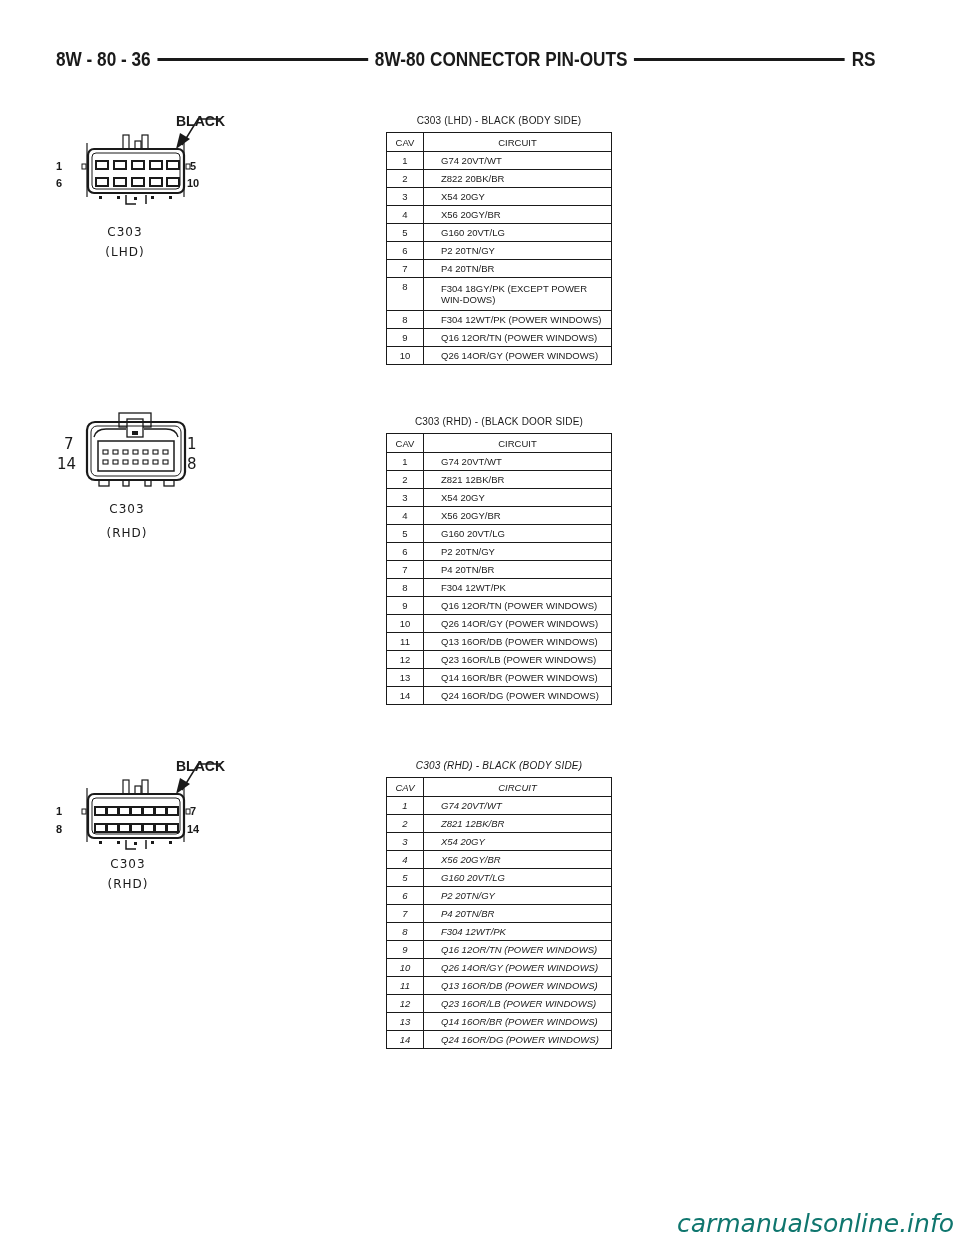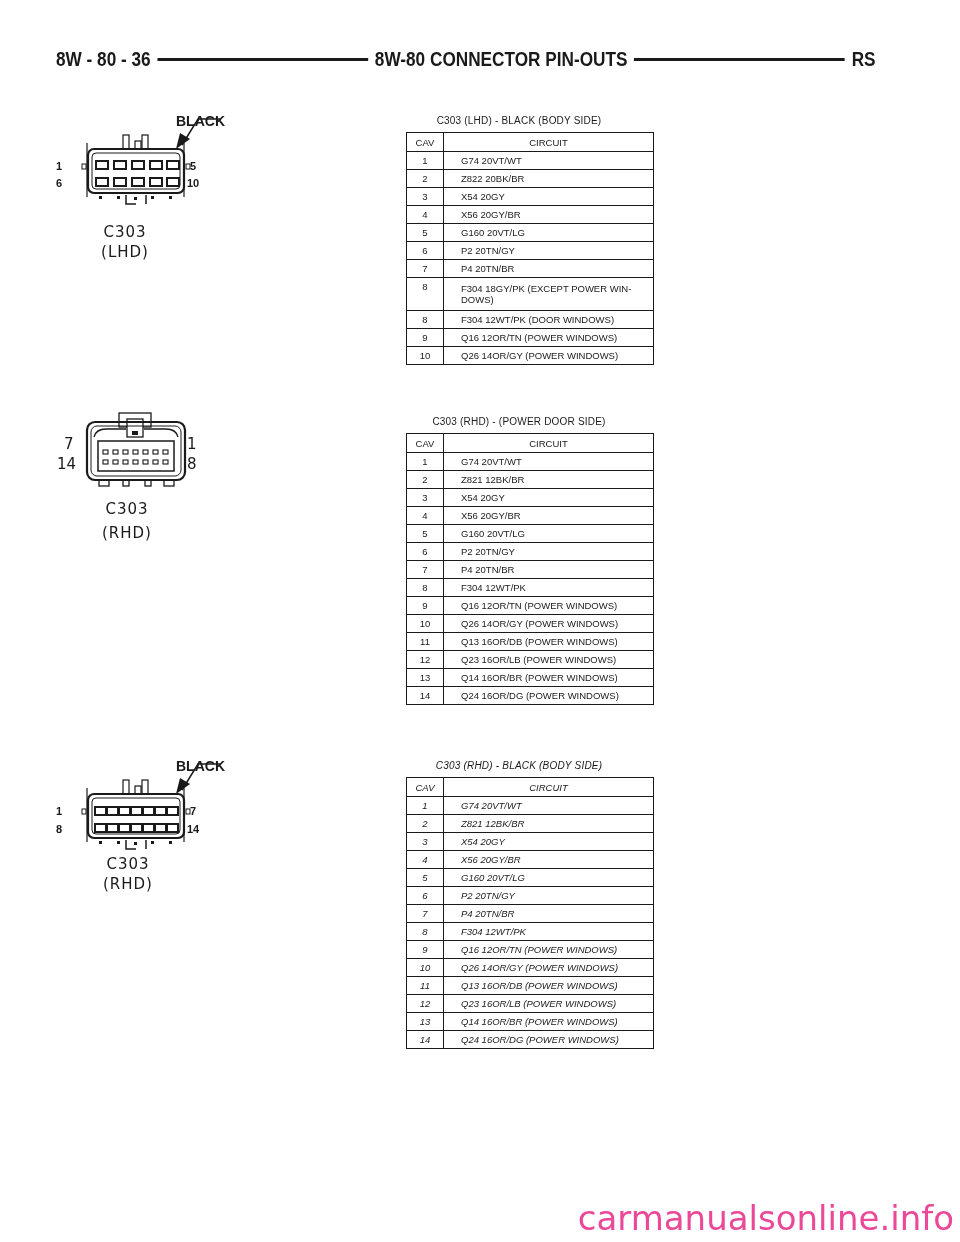--- a/index.html
+++ b/index.html
@@ -1,33 +1,33 @@
 <!DOCTYPE html>
 <html><head>
 <meta charset="utf-8">
 <style>
   html, body { margin:0; padding:0; background:#fff; }
   body { width:960px; height:1242px; position:relative; overflow:hidden; font-family:"Liberation Sans", sans-serif; color:#1a1a1a; }
   .header { position:absolute; top:44px; left:56px; width:820px; height:30px; display:flex; align-items:center; font-weight:bold; font-size:20px; letter-spacing:0; transform:scaleX(0.86); transform-origin:left center; width:953px; }
   .header .line { flex:1; height:3px; background:#1a1a1a; margin:0 8px; }
   .section { position:absolute; left:0; width:960px; }
-  .tbl-wrap { position:absolute; left:406px; width:226px; }
+  .tbl-wrap { position:absolute; left:386px; width:226px; }
   .tbl-title { text-align:center; font-size:10px; height:14px; line-height:14px; margin-bottom:4px; letter-spacing:0.2px; }
-  table { border-collapse:collapse; width:248px; font-size:9.5px; }
+  table { border-collapse:collapse; width:226px; font-size:9.5px; }
   td, th { border:1.5px solid #1a1a1a; font-weight:normal; padding:0; }
   th { height:18px; }
   td { height:17px; vertical-align:middle; }
   td.cav, th.cav { width:36px; text-align:center; }
   td.cir { padding-left:17px; line-height:11px; }
   th.cir { }
-  .conn-label { position:absolute; font-family:"DejaVu Sans", sans-serif; font-size:15px; text-align:center; line-height:20px; letter-spacing:1px; }
+  .conn-label { position:absolute; font-family:"DejaVu Sans", sans-serif; font-size:12px; text-align:center; line-height:20px; letter-spacing:1px; }
   .pin-num { position:absolute; font-weight:bold; font-size:11px; }
   .pin-num-lg { position:absolute; font-family:"DejaVu Sans", sans-serif; font-size:15px; }
   .black-lbl { position:absolute; font-weight:bold; font-size:14px; }
-  .watermark { position:absolute; right:6px; bottom:4px; font-size:34px; color:#ec4899; font-family:"DejaVu Sans", sans-serif; }
+  .watermark { position:absolute; right:6px; bottom:4px; font-size:25px; color:#0f766e; font-family:"DejaVu Sans", sans-serif;font-style:italic; }
 </style>
 </head>
 <body>
 
 <div class="header">
   <span>8W - 80 - 36</span>
   <span class="line"></span>
   <span>8W-80 CONNECTOR PIN-OUTS</span>
   <span class="line"></span>
   <span>RS</span>
@@ -120,21 +120,21 @@
         <tr>
             <td class="cav">7</td>
             <td class="cir">P4 20TN/BR</td>
           </tr>
         <tr>
             <td class="cav" style="vertical-align:top; padding-top:3px; height:29px;">8</td>
             <td class="cir" style="padding-top:2px; padding-bottom:2px;">F304 18GY/PK (EXCEPT POWER WIN-DOWS)</td>
           </tr>
         <tr>
             <td class="cav">8</td>
-            <td class="cir">F304 12WT/PK (DOOR WINDOWS)</td>
+            <td class="cir">F304 12WT/PK (POWER WINDOWS)</td>
           </tr>
         <tr>
             <td class="cav">9</td>
             <td class="cir">Q16 12OR/TN (POWER WINDOWS)</td>
           </tr>
         <tr>
             <td class="cav">10</td>
             <td class="cir">Q26 14OR/GY (POWER WINDOWS)</td>
           </tr>
       </tbody>
@@ -178,21 +178,21 @@
   <span class="pin-num-lg" style="left:64px; top:30px;">7</span>
   <span class="pin-num-lg" style="left:57px; top:50px;">14</span>
   <span class="pin-num-lg" style="left:187px; top:30px;">1</span>
   <span class="pin-num-lg" style="left:187px; top:50px;">8</span>
   <div class="conn-label" style="left:97px; top:92px; width:60px; line-height:24px;">
     <div>C303</div>
     <div>(RHD)</div>
   </div>
 
   <div class="tbl-wrap" style="top:10px;">
-    <div class="tbl-title">C303 (RHD) - (POWER DOOR SIDE)</div>
+    <div class="tbl-title">C303 (RHD) - (BLACK DOOR SIDE)</div>
     <table>
       <thead>
           <tr>
         <th class="cav">CAV</th>
         <th class="cir">CIRCUIT</th>
       </tr>
         </thead>
       <tbody>
         <tr>
             <td class="cav">1</td>

